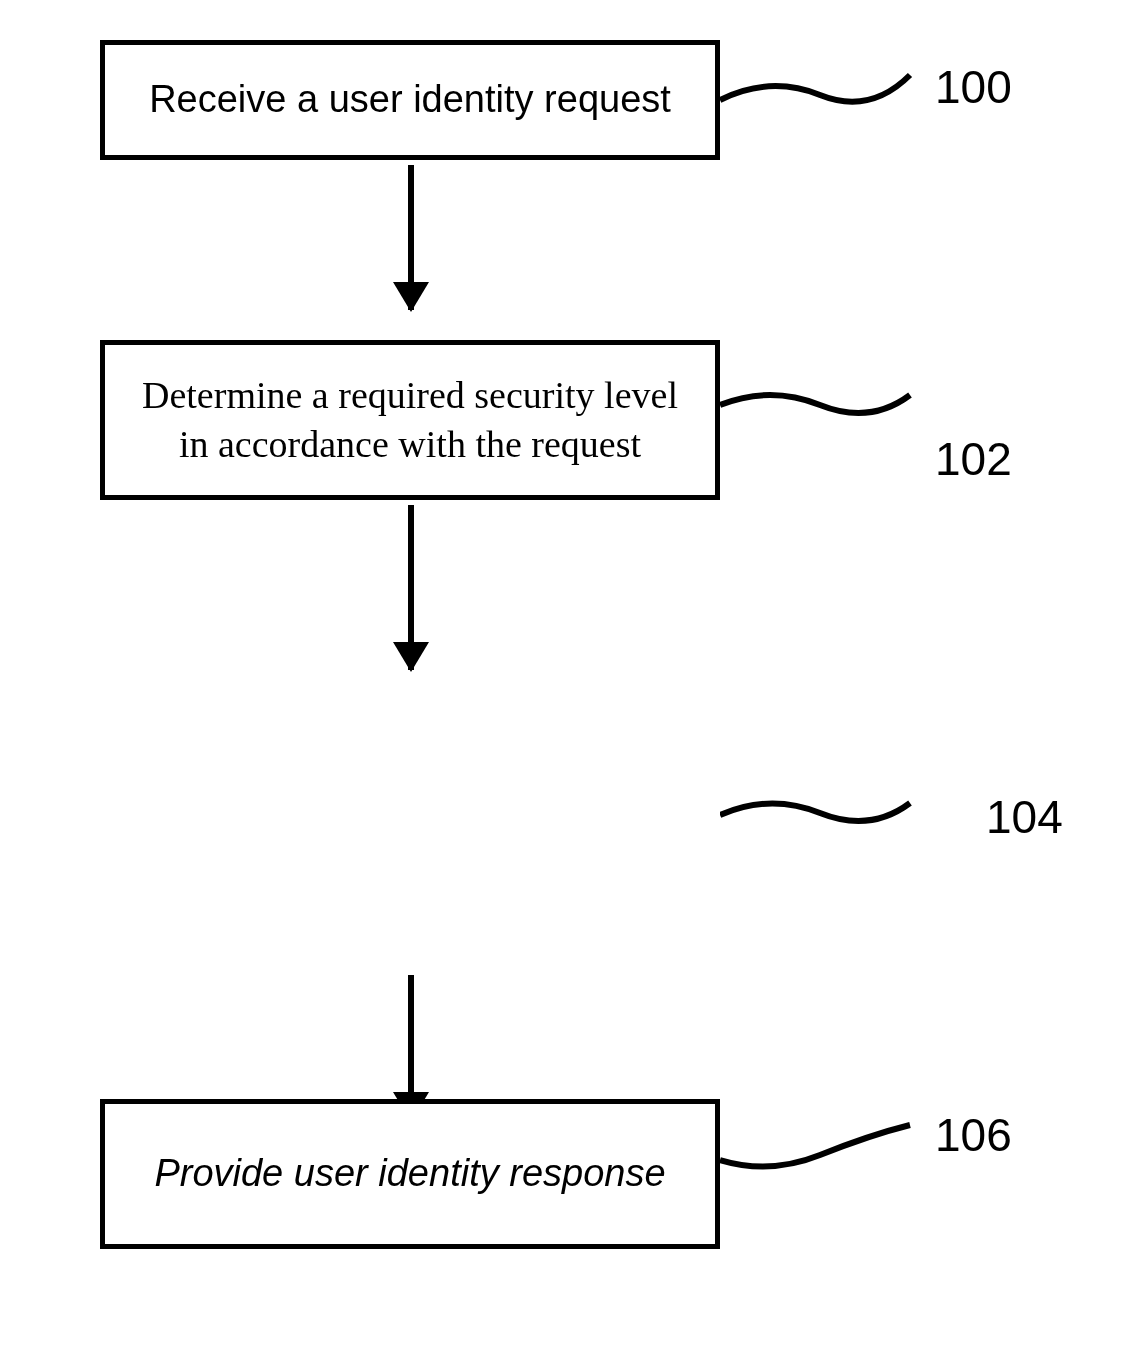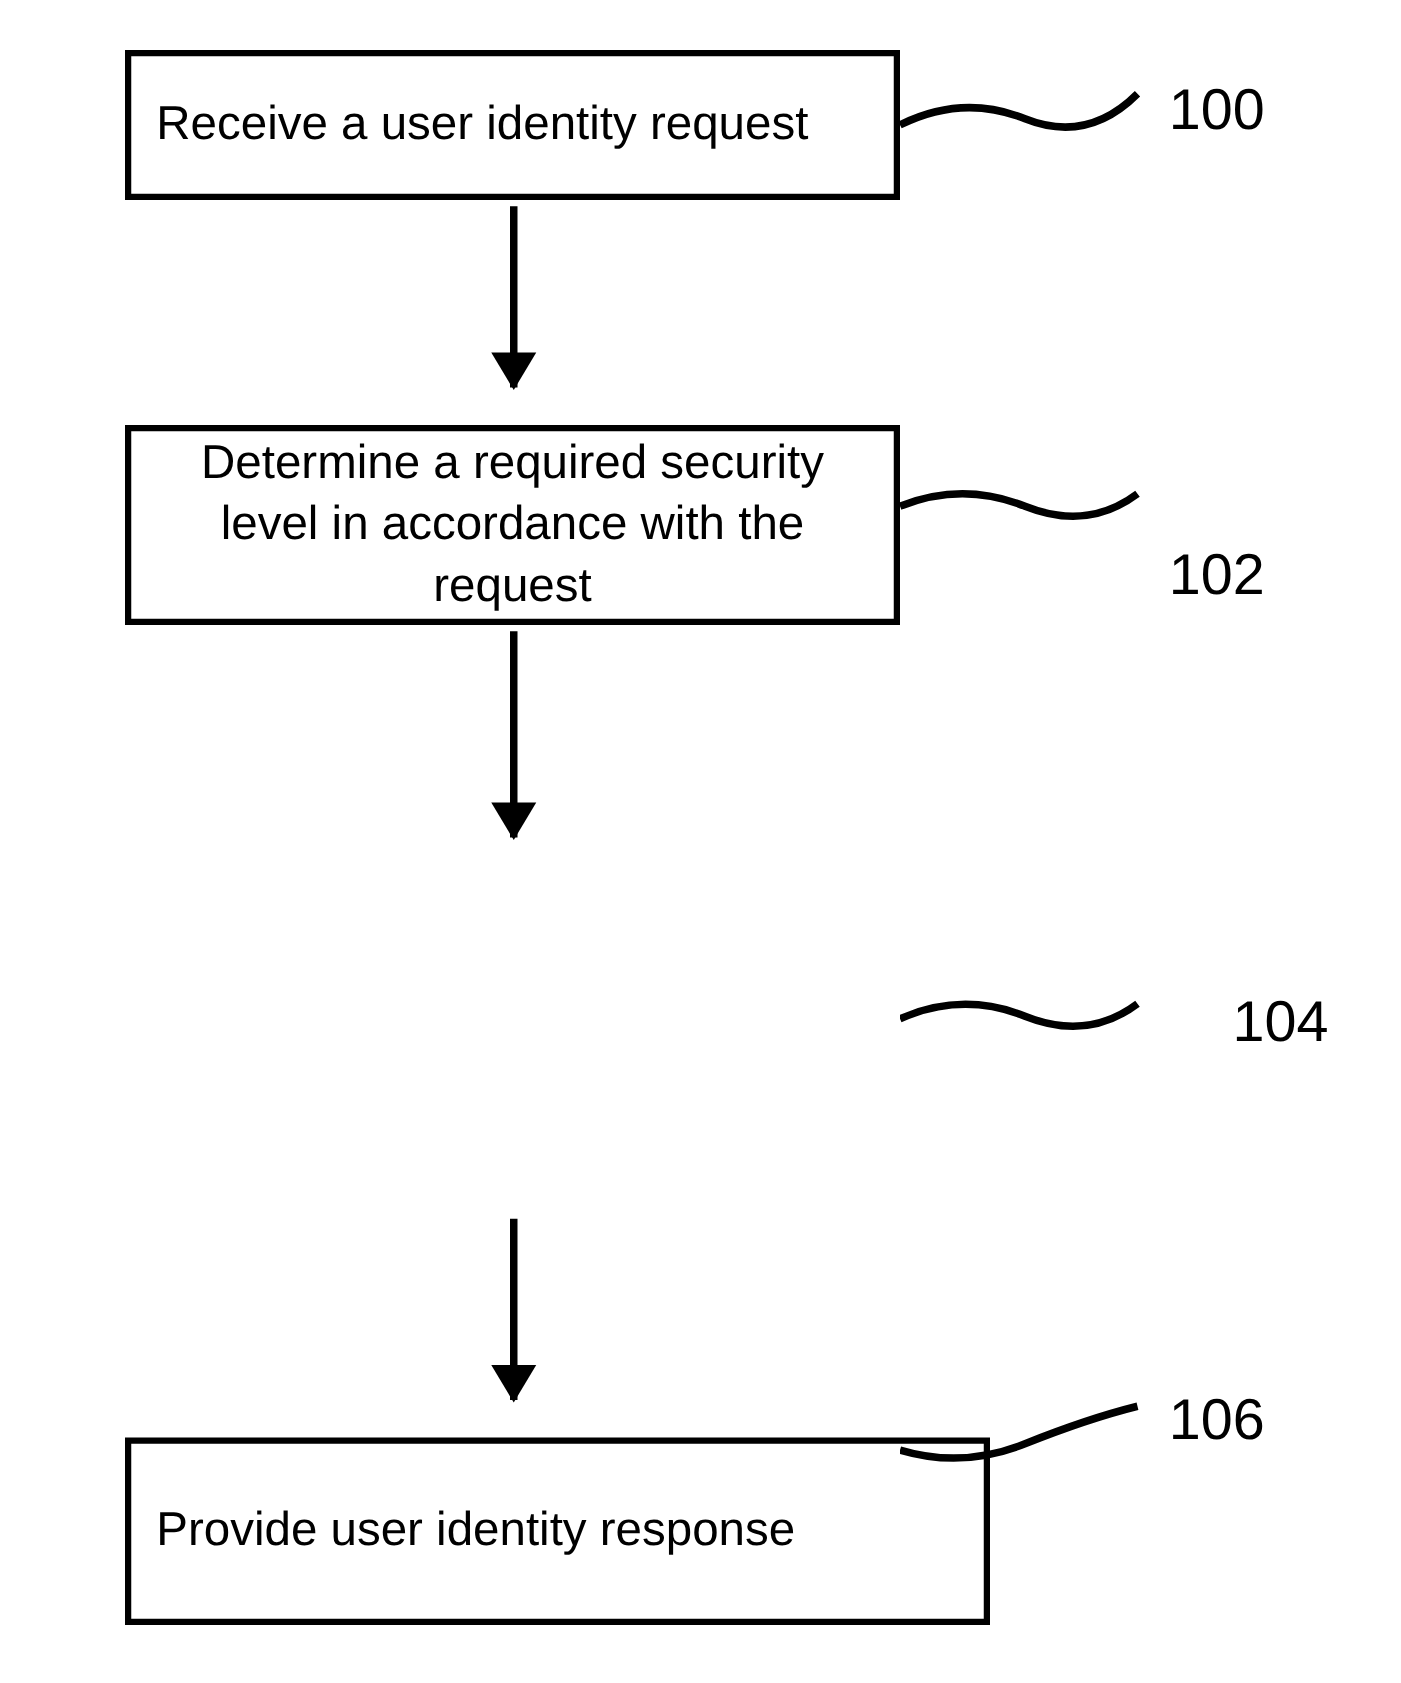--- a/index.html
+++ b/index.html
@@ -15,50 +15,52 @@
       position: relative;
       width: 100%;
       height: 100%;
     }
     .box {
       position: absolute;
       border: 5px solid black;
       background: white;
       display: flex;
       align-items: center;
-      justify-content: flex-start;
+      justify-content: center;
       text-align: center;
       font-size: 38px;
       line-height: 1.3;
       padding: 10px 20px;
       box-sizing: border-box;
     }
     .box1 {
       left: 100px;
       top: 40px;
       width: 620px;
       height: 120px;
     }
     .box2 {
       left: 100px;
       top: 340px;
       width: 620px;
       height: 160px;
+      font-family: Liberation Serif, serif;
     }
     .box3 {
       left: 100px;
       top: 700px;
       width: 620px;
       height: 270px;
     }
     .box4 {
       left: 100px;
-      top: 1150px;
-      width: 692px;
+      top: 1099px;
+      width: 620px;
       height: 150px;
+      font-style: italic;
     }
     .arrow {
       position: absolute;
       left: 408px;
       width: 6px;
       background: black;
     }
     .arrow::after {
       content: '';
       position: absolute;

